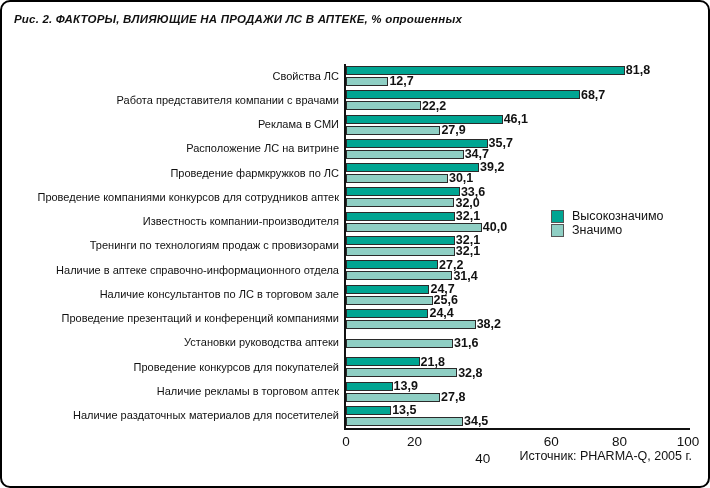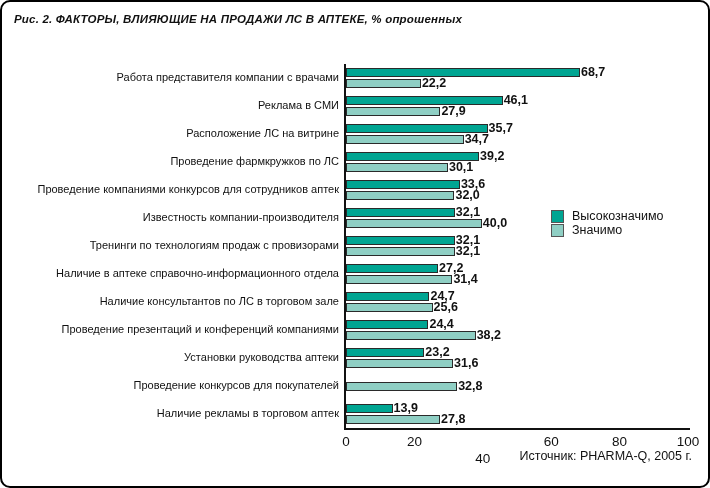--- a/index.html
+++ b/index.html
@@ -74,20 +74,33 @@
   }
 </style>
 </head>
 <body>
 
 <div class="page">
 
   <div class="title">Рис. 2. ФАКТОРЫ, ВЛИЯЮЩИЕ НА ПРОДАЖИ ЛС В АПТЕКЕ, % опрошенных</div>
 
   <div class="chart-rows">
+  <div class="row-group">
+    <div class="cat">Свойства ЛС</div>
+    <div class="bars">
+      <div class="bar-line">
+        <div class="bar" style="width: calc(81.8% - 1px); background: rgb(0, 165, 146);"></div>
+        <span class="bar-value">81,8</span>
+      </div>
+      <div class="bar-line">
+        <div class="bar" style="width: calc(12.7% - 1px); background: rgb(143, 207, 196);"></div>
+        <span class="bar-value">12,7</span>
+      </div>
+    </div>
+  </div>
 
   <div class="row-group">
     <div class="cat">Работа представителя компании с врачами</div>
     <div class="bars">
       <div class="bar-line">
         <div class="bar" style="width: calc(68.7% - 1px); background: rgb(0, 165, 146);"></div>
         <span class="bar-value">68,7</span>
       </div>
       <div class="bar-line">
         <div class="bar" style="width: calc(22.2% - 1px); background: rgb(143, 207, 196);"></div>
@@ -219,54 +232,67 @@
         <div class="bar" style="width: calc(38.2% - 1px); background: rgb(143, 207, 196);"></div>
         <span class="bar-value">38,2</span>
       </div>
     </div>
   </div>
 
   <div class="row-group">
     <div class="cat">Установки руководства аптеки</div>
     <div class="bars">
       <div class="bar-line">
-        <div class="bar" style="width: calc(23.2% - 1px); background: rgb(0, 165, 146);"></div>
-        <span class="bar-value">23,2</span>
-      </div>
-      <div class="bar-line">
         <div class="bar" style="width: calc(31.6% - 1px); background: rgb(143, 207, 196);"></div>
         <span class="bar-value">31,6</span>
       </div>
     </div>
   </div>
 
   <div class="row-group">
     <div class="cat">Проведение конкурсов для покупателей</div>
     <div class="bars">
       <div class="bar-line">
+        <div class="bar" style="width: calc(21.8% - 1px); background: rgb(0, 165, 146);"></div>
+        <span class="bar-value">21,8</span>
+      </div>
+      <div class="bar-line">
         <div class="bar" style="width: calc(32.8% - 1px); background: rgb(143, 207, 196);"></div>
         <span class="bar-value">32,8</span>
       </div>
     </div>
   </div>
 
   <div class="row-group">
     <div class="cat">Наличие рекламы в торговом аптек</div>
     <div class="bars">
       <div class="bar-line">
         <div class="bar" style="width: calc(13.9% - 1px); background: rgb(0, 165, 146);"></div>
         <span class="bar-value">13,9</span>
       </div>
       <div class="bar-line">
         <div class="bar" style="width: calc(27.8% - 1px); background: rgb(143, 207, 196);"></div>
         <span class="bar-value">27,8</span>
       </div>
     </div>
   </div>
 
+  <div class="row-group">
+    <div class="cat">Наличие раздаточных материалов для посетителей</div>
+    <div class="bars">
+      <div class="bar-line">
+        <div class="bar" style="width: calc(13.5% - 1px); background: rgb(0, 165, 146);"></div>
+        <span class="bar-value">13,5</span>
+      </div>
+      <div class="bar-line">
+        <div class="bar" style="width: calc(34.5% - 1px); background: rgb(143, 207, 196);"></div>
+        <span class="bar-value">34,5</span>
+      </div>
+    </div>
+  </div>
 </div>
 
   <div class="x-axis-line"></div>
 
   <div class="x-ticks">
       <span class="x-tick" style="left: 0%;">0</span>
       <span class="x-tick" style="left: 20%;">20</span>
       <span class="x-tick" style="left: 40%; margin-top: 17px;">40</span>
       <span class="x-tick" style="left: 60%; text-align: center;">60</span>
       <span class="x-tick" style="left: 80%;">80</span>

